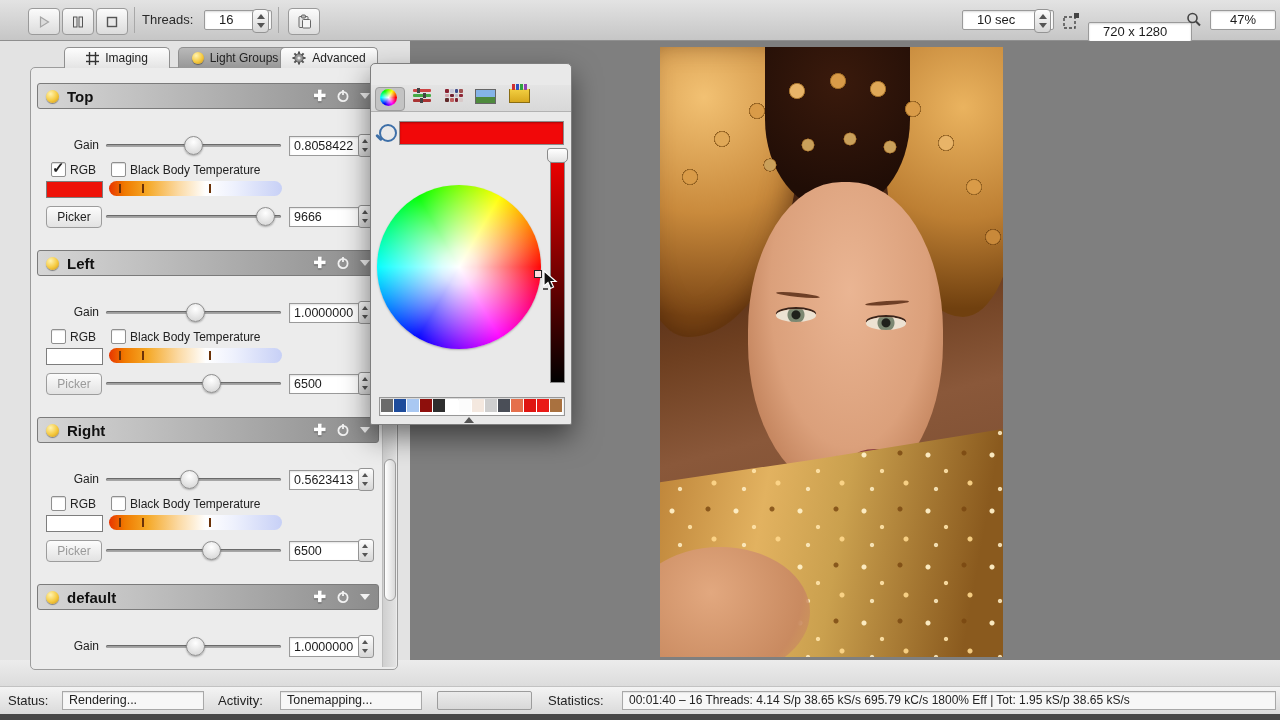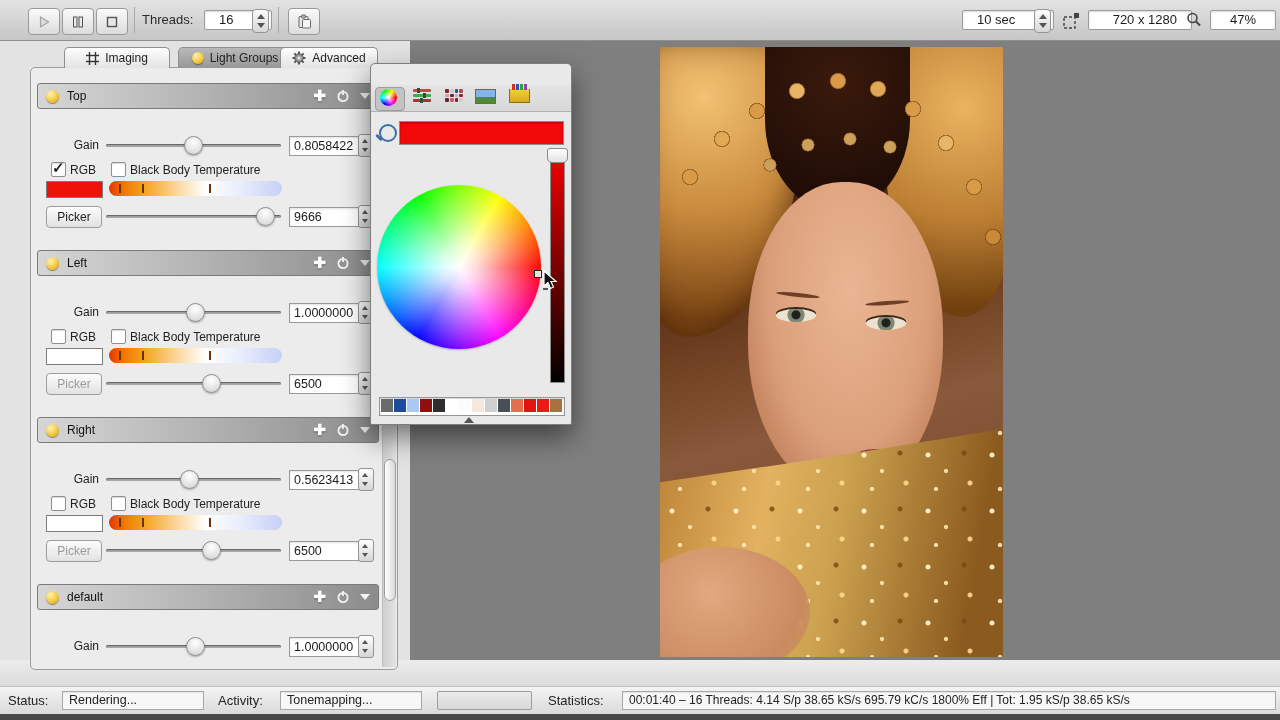--- a/index.html
+++ b/index.html
@@ -32,21 +32,21 @@
   
   .groupbox{position:absolute;left:30px;top:67px;width:366px;height:601px;background:#ececec;
     border:1px solid #9c9c9c;border-radius:5px;overflow:hidden;z-index:2;}
   .scrollbar{position:absolute;left:351px;top:1px;width:13px;height:598px;
     background:linear-gradient(90deg,#cfcfcf,#e3e3e3);border-left:1px solid #bdbdbd;}
   .thumb{position:absolute;left:1px;top:390px;width:10px;height:140px;border:1px solid #9c9c9c;border-radius:6px;
     background:linear-gradient(90deg,#ffffff,#d9d9d9);}
   .lg-section{position:absolute;left:0;width:350px;height:167px;}
   .hdr{position:absolute;left:6px;top:0;width:340px;height:24px;border:1px solid #7b7b7b;border-radius:3px;
     background:linear-gradient(90deg,#d6d6d6,#bdbdbd 35%,#8c8c8c);display:flex;align-items:center;}
-  .hdr-title{font-weight:normal;font-size:12px;color:#111;margin-left:8px;}
+  .hdr-title{font-weight:bold;font-size:15px;color:#111;margin-left:8px;}
   .bulb{width:13px;height:13px;border-radius:50%;margin-left:8px;
     background:radial-gradient(circle at 35% 30%,#fff3b0,#f5c93e 55%,#c89018);box-shadow:0 1px 1px rgba(0,0,0,.4);}
   .hdr-icons{margin-left:auto;display:flex;align-items:center;gap:10px;margin-right:8px;}
   .plus-ic{color:#fff;font-weight:bold;font-size:15px;line-height:14px;text-shadow:0 1px 1px rgba(0,0,0,.5);}
   .chev{width:0;height:0;border-left:5px solid transparent;border-right:5px solid transparent;border-top:6px solid #f2f2f2;}
   .rowlabel{position:absolute;font-size:12px;color:#222;text-align:right;width:40px;}
   .slider{position:absolute;width:175px;height:18px;}
   .slider .track{position:absolute;left:0;right:0;top:8px;height:3px;background:#a6a6a6;border-radius:2px;
     box-shadow:inset 0 1px 1px rgba(0,0,0,.4);}
   .slider .knob{position:absolute;top:0;width:17px;height:17px;border-radius:50%;border:1px solid #8e8e8e;
@@ -213,21 +213,21 @@
     <div class="stepper" style="left:1034px;">
         <i class="up"></i>
         <i class="dn"></i>
       </div>
     <div style="position:absolute;left:1062px;top:11px;">
       <svg width="19" height="19" viewBox="0 0 19 19">
         <rect x="2" y="6" width="11" height="11" fill="none" stroke="#444" stroke-width="1.4" stroke-dasharray="3 2"></rect>
         <rect x="12" y="2" width="5" height="5" fill="#444"></rect>
       </svg>
     </div>
-    <div class="tfield" style="left:1088px;width:74px;text-align:right;">720 x 1280</div>
+    <div class="tfield" style="left:1088px;width:74px;text-align:left;margin-top:12px;">720 x 1280</div>
     <div style="position:absolute;left:1185px;top:11px;">
       <svg width="18" height="18" viewBox="0 0 18 18">
         <circle cx="7.5" cy="7" r="4.5" fill="none" stroke="#444" stroke-width="1.6"></circle>
         <line x1="11" y1="10.5" x2="15" y2="14.5" stroke="#444" stroke-width="2"></line>
       </svg>
     </div>
     <div class="tfield" style="left:1210px;width:36px;text-align:center;">47%</div>
   </div>
 
   <div class="left-chrome"></div>

